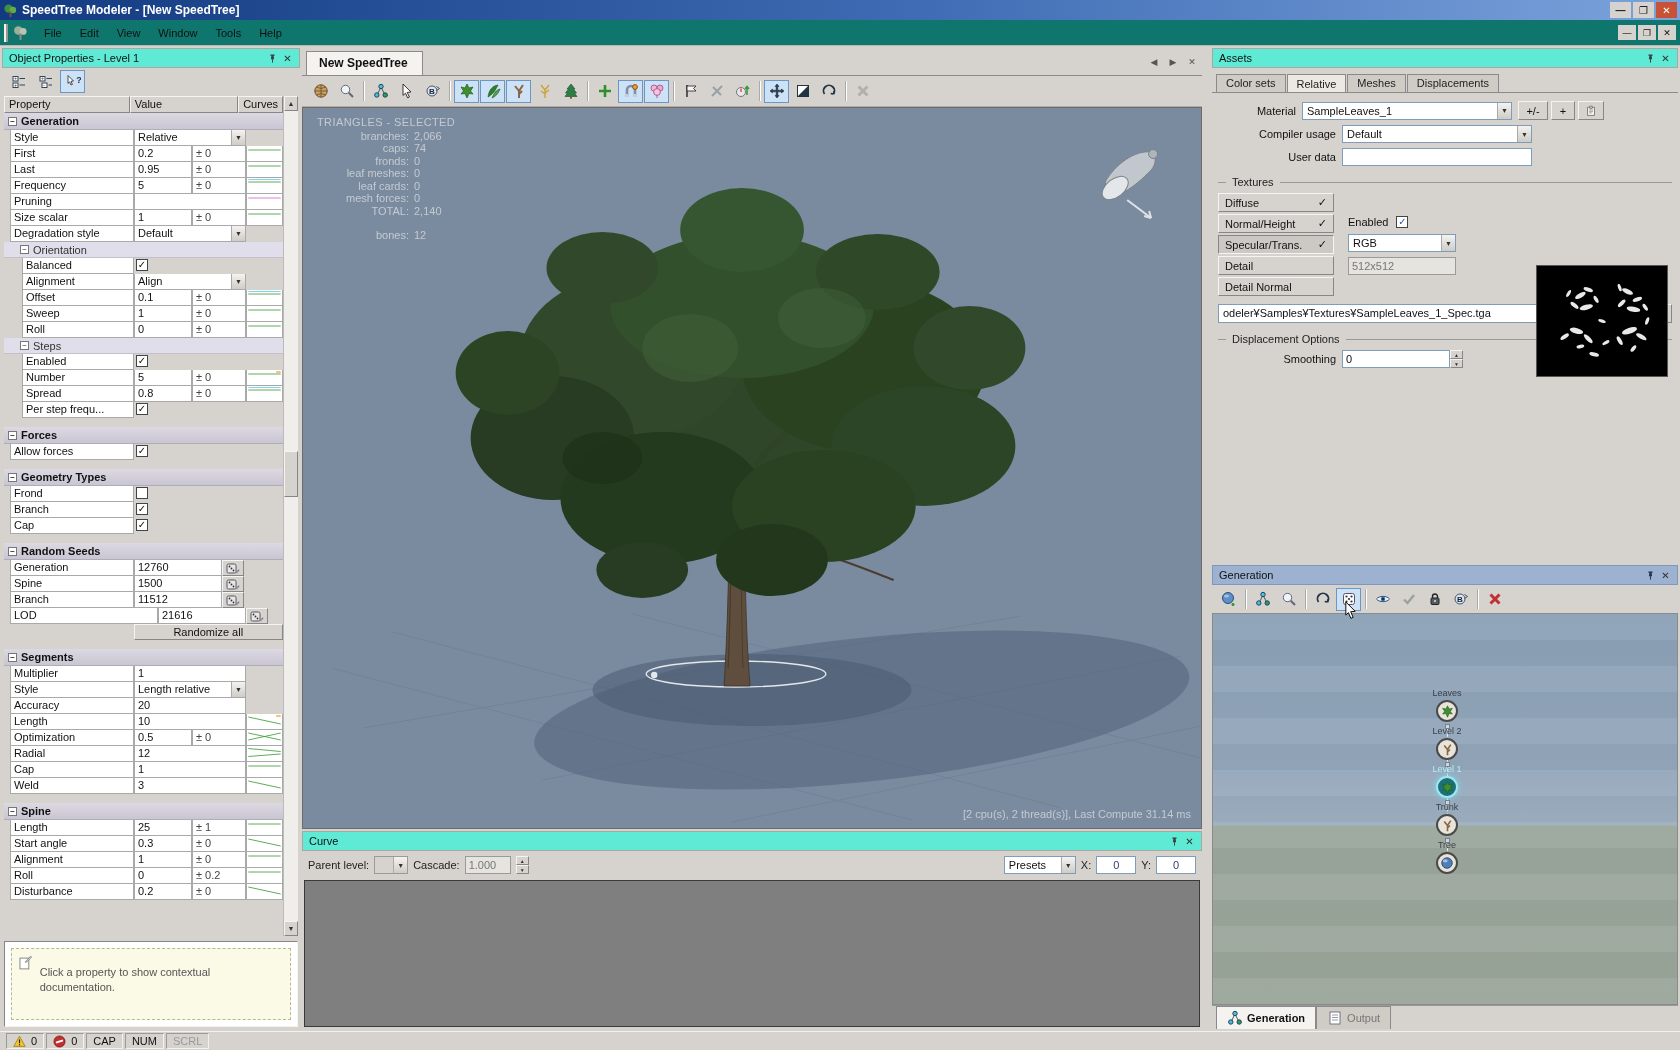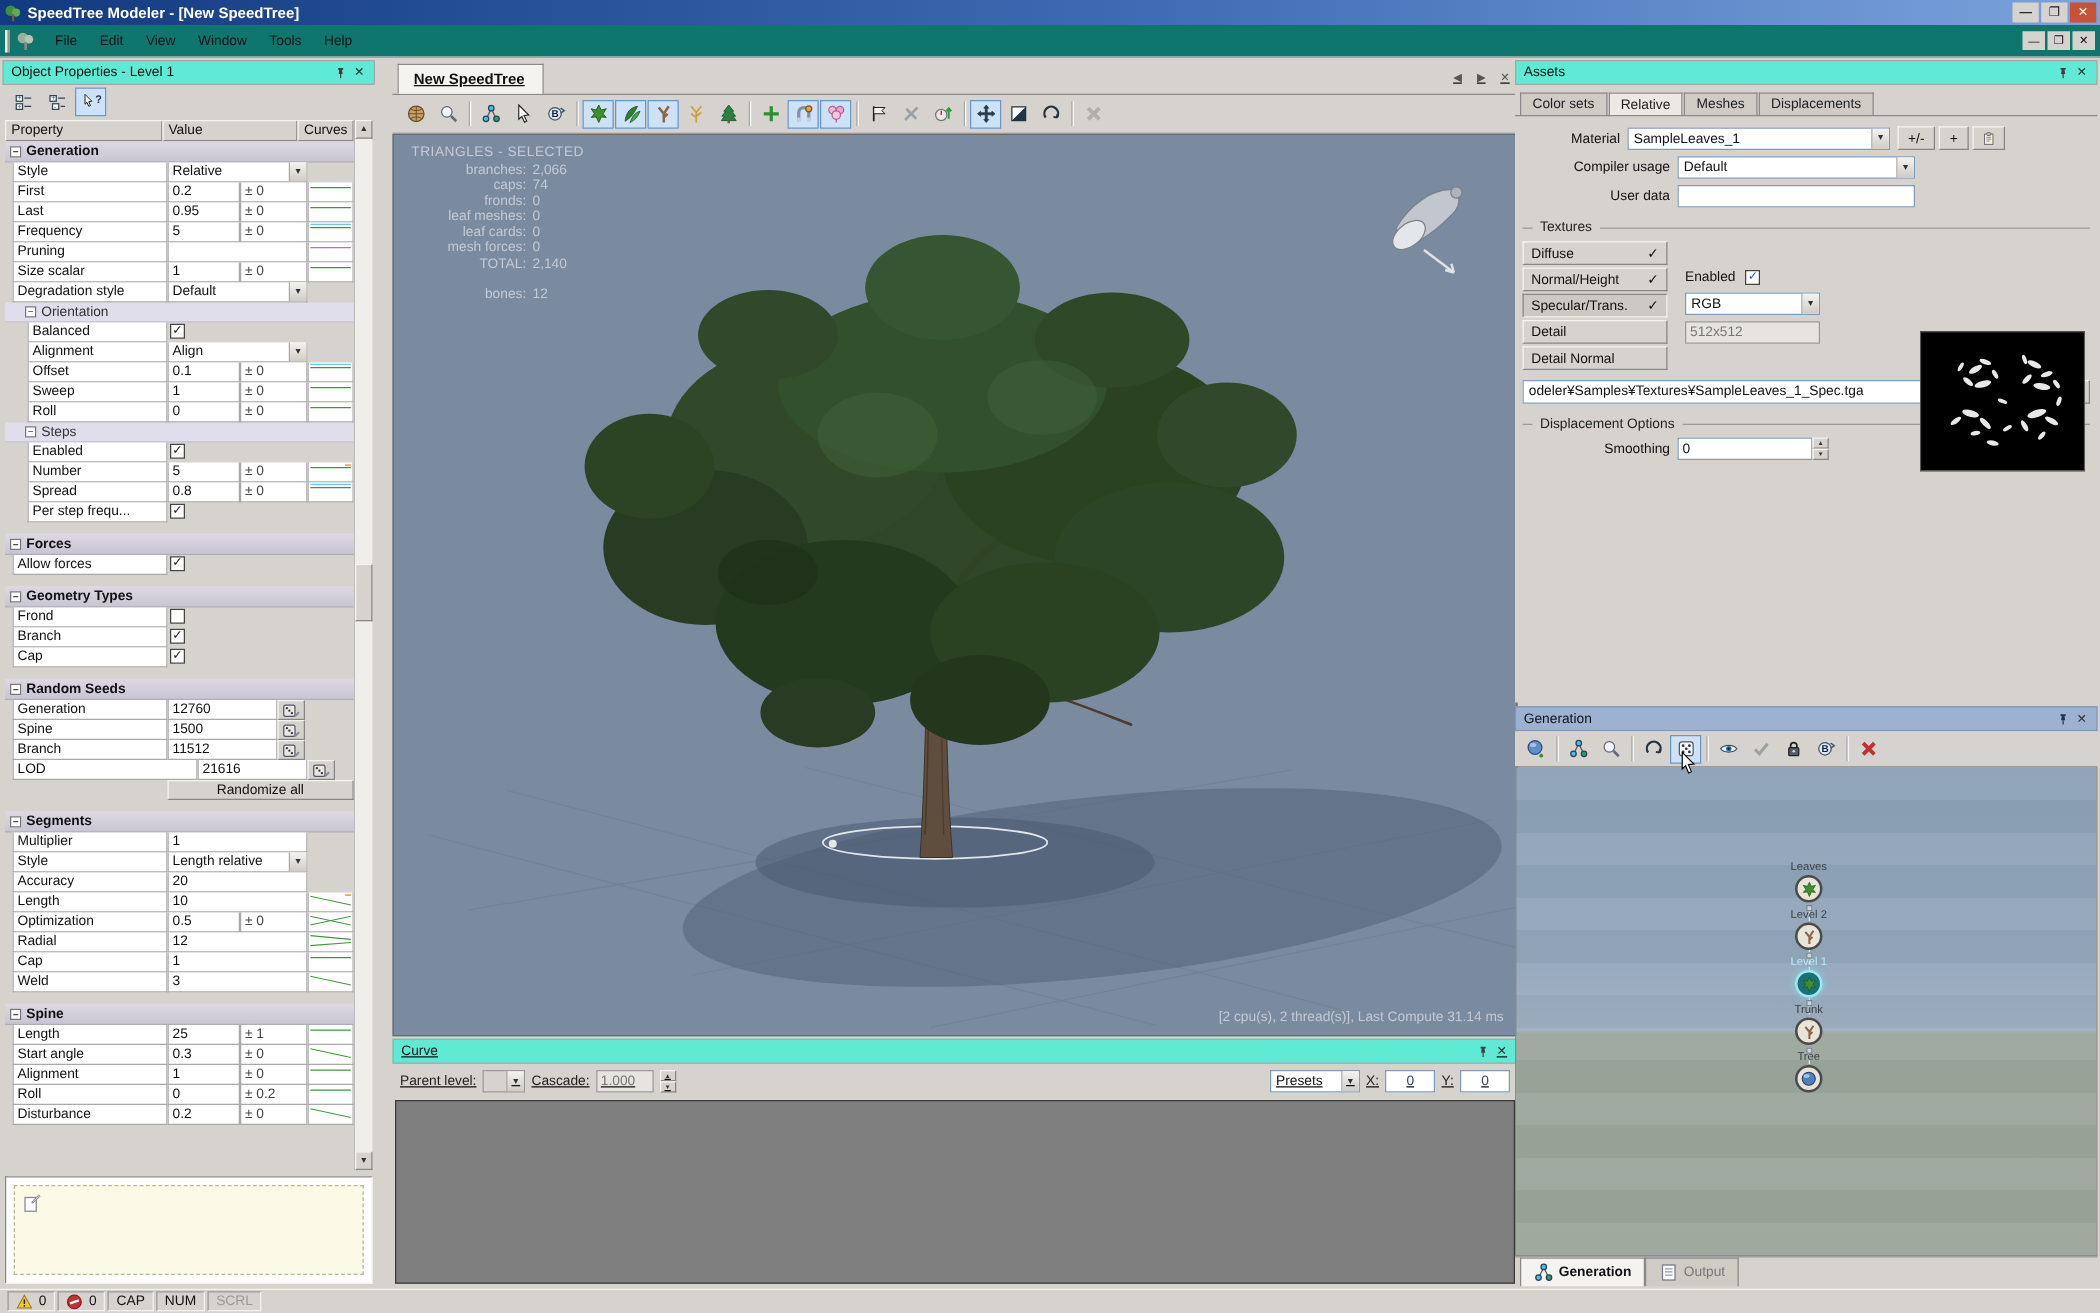--- a/index.html
+++ b/index.html
@@ -23,21 +23,21 @@
   #menubar{ position:absolute; left:0; top:20px; width:1680px; height:26px; background:#0f766e;
     border-bottom:1px solid #b8b5b0; display:flex; align-items:center; padding:0 4px; }
   #menubar .grip{ width:4px; height:18px; border-left:2px solid #f2f1ee; border-right:2px solid #9a9792; margin-right:4px; }
   #menubar .childicon{ width:17px; height:17px; margin-right:6px; }
   .menuitem{ padding:3px 9px; }
   #menubar .spacer{ flex:1; }
   .mdibtn{ width:18px; height:15px; margin-left:2px; background:#d6d3ce; display:flex;align-items:center;justify-content:center; font-size:9px; }
 
   
   #left-panel{ position:absolute; left:2px; top:48px; width:298px; bottom:21px; background:#d6d3ce; display:flex; flex-direction:column; }
-  #center   { position:absolute; left:314px; top:48px; width:900px; bottom:21px; display:flex; flex-direction:column;text-decoration:underline; }
+  #center   { position:absolute; left:302px; top:48px; width:900px; bottom:21px; display:flex; flex-direction:column; }
   #rightcol { position:absolute; left:1212px; top:48px; right:2px; bottom:21px; display:flex; flex-direction:column; }
 
   .caption{ height:20px; display:flex; align-items:center; padding:0 4px 0 6px; background:#5eead4;
     border:1px solid #aaa7a2; font-size:11px; }
   .caption .t{ flex:1; }
   .capbtn{ width:15px; height:14px; display:flex; align-items:center; justify-content:center; color:#333; font-size:10px; }
   .caption.active{ background:#9cb2d0; border-color:#7e97ba; }
 
   
   #lp-toolbar{ height:27px; display:flex; align-items:center; padding:2px 4px; gap:2px; }
@@ -669,20 +669,21 @@
     </div>
   </div>
   <div id="docbox" class="in">
     <div id="docnote">
       <span class="icon">
         <svg viewBox="0 0 16 16">
             <rect x="2" y="3" width="9" height="11" fill="#fff" stroke="#888"></rect>
             <path d="M14 2 L9 7 l-1.5 0.4 L8 5.9 L13 1 Z" fill="#c9cdd4" stroke="#666" stroke-width="0.6"></path>
           </svg>
       </span>
+      <span class="txt">Click a property to show contextual documentation.</span>
     </div>
   </div>
 </div>
 
 <div id="center">
   <div id="vp-tabbar">
     <span id="vp-tab">New SpeedTree</span>
     <span class="spacer"></span>
     <span class="navbtn">◀</span>
     <span class="navbtn">▶</span>

